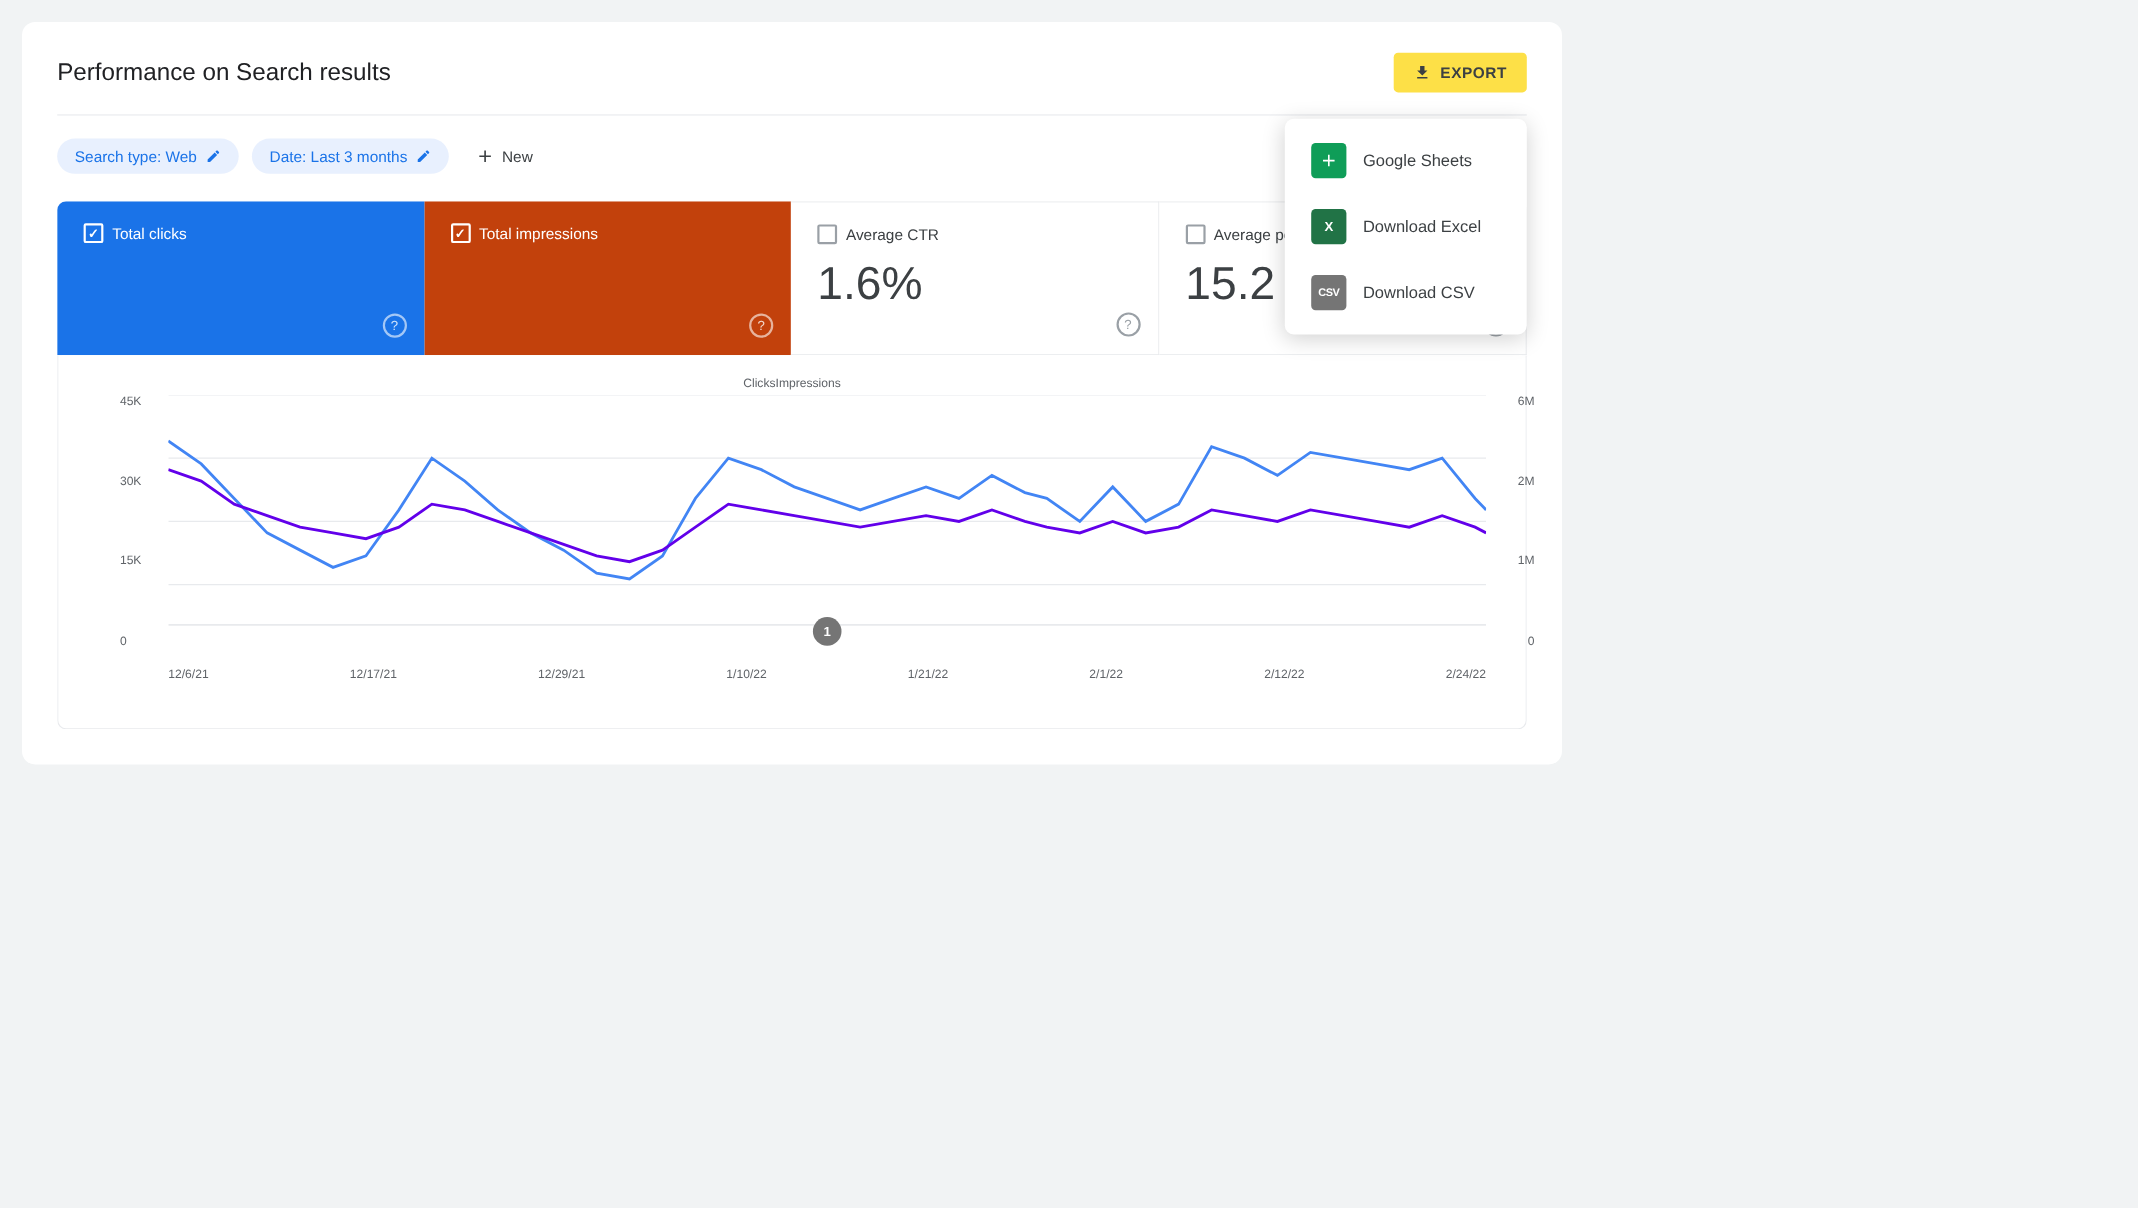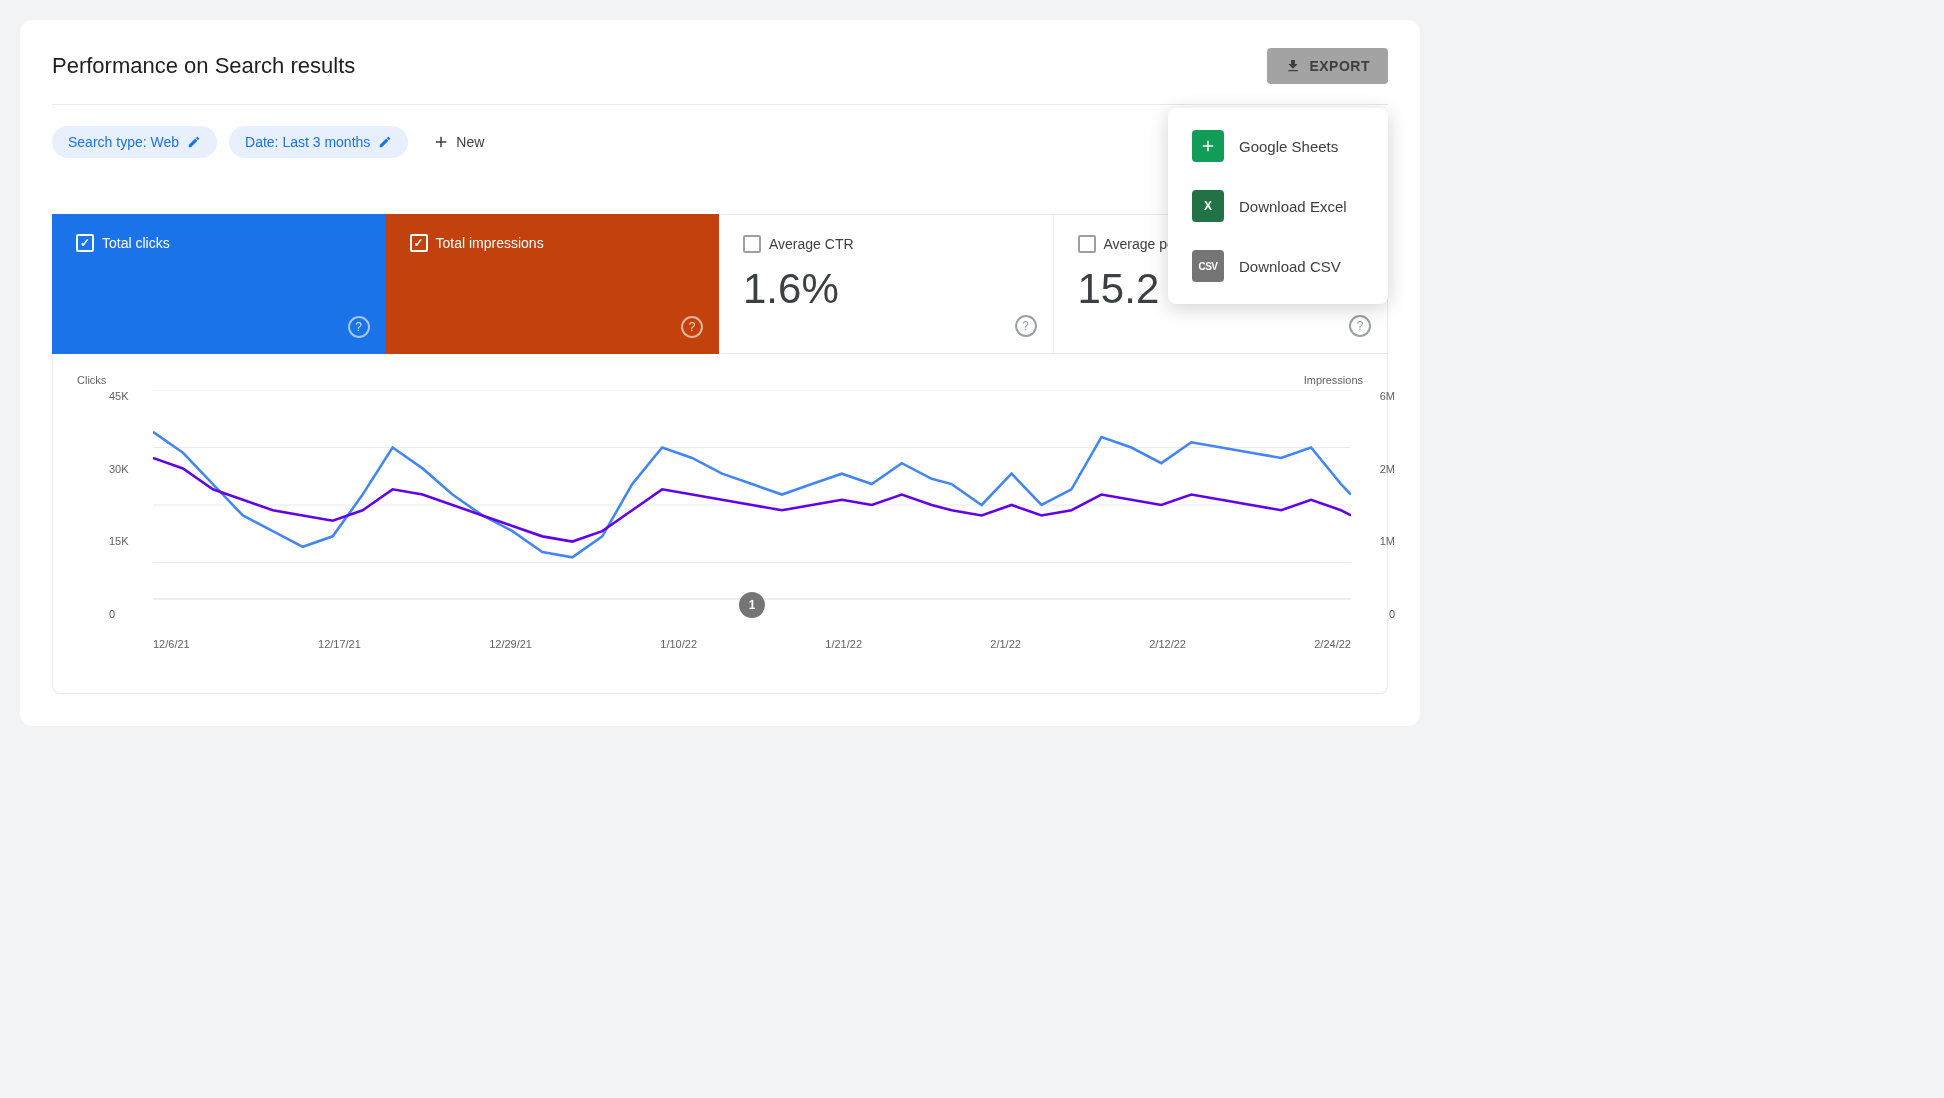--- a/index.html
+++ b/index.html
@@ -21,21 +21,21 @@
       align-items: center;
       justify-content: space-between;
       margin-bottom: 20px;
     }
     .page-title {
       font-size: 22px;
       font-weight: 400;
       color: #202124;
     }
     .export-button {
-      background: #a3a3a3;
+      background: #fde047;
       border: none;
       border-radius: 4px;
       padding: 10px 18px;
       font-size: 14px;
       font-weight: 600;
       color: #3c4043;
       cursor: pointer;
       display: flex;
       align-items: center;
       gap: 8px;
@@ -80,21 +80,20 @@
       gap: 0;
       margin-bottom: 0;
       border-radius: 8px 8px 0 0;
       overflow: hidden;
     }
     .metric-card {
       flex: 1;
       padding: 20px 24px;
       position: relative;
       min-height: 140px;
-      margin-top: 31px;
     }
     .metric-card.blue { background: #1a73e8; color: #fff; }
     .metric-card.purple { background: #c2410c; color: #fff; }
     .metric-card.white { background: #fff; color: #3c4043; border: 1px solid #e8eaed; border-left: none; }
     .metric-card.white:first-child { border-left: 1px solid #e8eaed; }
     .metric-header {
       display: flex;
       align-items: center;
       gap: 8px;
       margin-bottom: 12px;
@@ -150,21 +149,21 @@
       background: #fff;
       border: 1px solid #e8eaed;
       border-top: none;
       border-radius: 0 0 8px 8px;
       padding: 20px 24px 16px 24px;
       position: relative;
       height: 340px;
     }
     .chart-labels-top {
       display: flex;
-      justify-content: space-between;
+      justify-content: center;
       font-size: 11px;
       color: #5f6368;
       margin-bottom: 4px;
     }
     .chart-area {
       position: relative;
       width: 100%;
       height: 260px;
       margin-left: 32px;
     }

